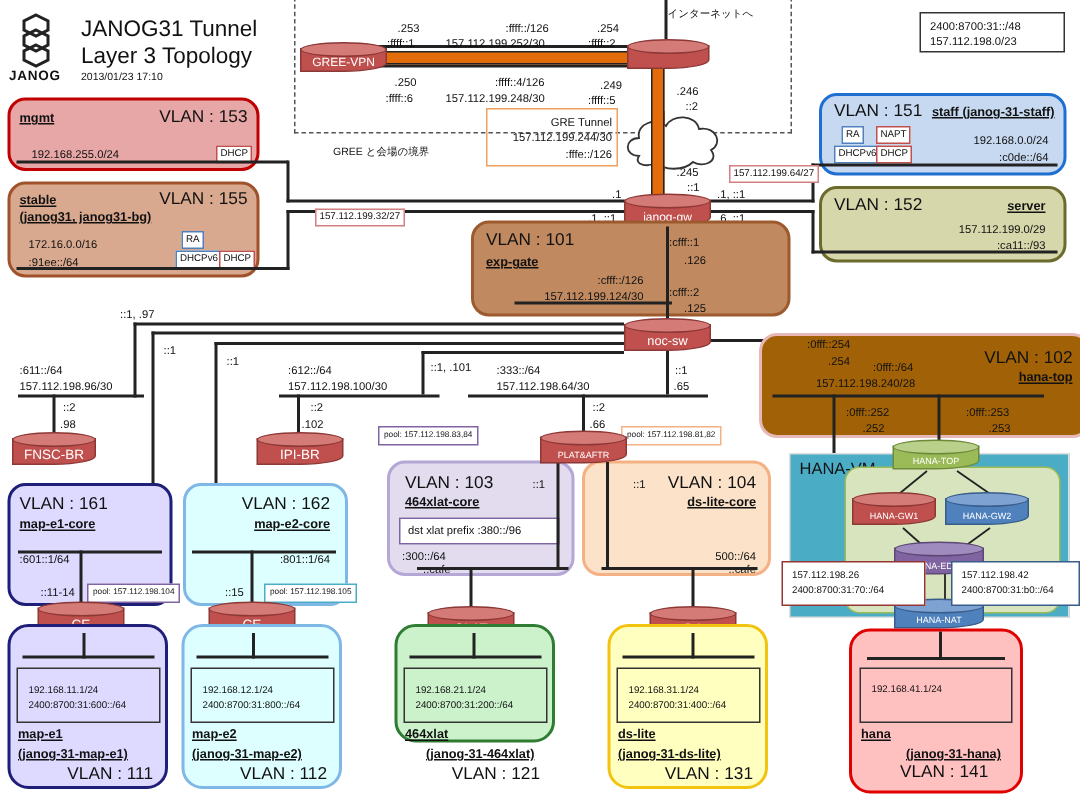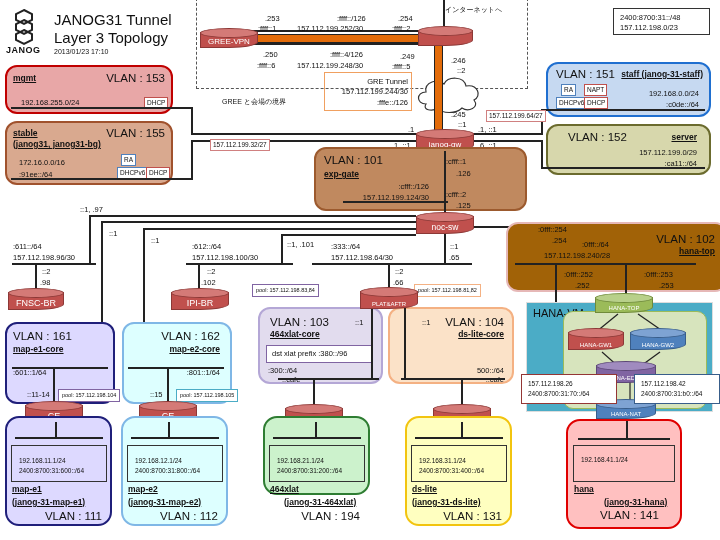--- a/index.html
+++ b/index.html
@@ -136,24 +136,24 @@
   <div class="tag" style="left:36px;top:33px;border-color:#c0504d;">DHCP</div>
   <div class="t tr" style="right:10px;top:25px;">192.168.0.0/24</div>
   <div class="t tr" style="right:10px;top:36px;">:c0de::/64</div>
 </div>
 <div class="line" style="left:541px;top:109px;width:164px;height:2px;"></div>
 <div class="line" style="left:541px;top:109px;width:2px;height:26px;"></div>
 <div class="line" style="left:474px;top:133px;width:69px;height:2px;"></div>
 <div class="tag" style="left:486px;top:110px;border-color:#d08080;">157.112.199.64/27</div>
 
 <div class="box" style="left:546px;top:124px;width:165px;height:51px;background:#d7d7ac;border-color:#6b6b2e;">
-  <div class="vlan" style="left:8px;top:5px;margin-left:12px;">VLAN : 152</div>
+  <div class="vlan" style="left:8px;top:5px;">VLAN : 152</div>
   <div class="nm" style="right:12px;top:6px;">server</div>
   <div class="t tr" style="right:12px;top:22px;">157.112.199.0/29</div>
-  <div class="t tr" style="right:12px;top:33px;">:ca11::/64</div>
+  <div class="t tr" style="right:12px;top:33px;">:ca11::/93</div>
 </div>
 <div class="line" style="left:541px;top:167px;width:164px;height:2px;"></div>
 <div class="line" style="left:541px;top:140px;width:2px;height:29px;"></div>
 <div class="line" style="left:474px;top:140px;width:69px;height:2px;"></div>
 
 <div class="box" style="left:314px;top:147px;width:213px;height:64px;background:#c0895f;border-color:#9c5a2e;">
   <div class="vlan" style="left:8px;top:5px;">VLAN : 101</div>
   <div class="nm" style="left:8px;top:20px;">exp-gate</div>
   <div class="t tr" style="right:96px;top:33px;">:cfff::/126</div>
   <div class="t tr" style="right:96px;top:44px;">157.112.199.124/30</div>
@@ -382,21 +382,21 @@
 
 <div class="box" style="left:263px;top:416px;width:107px;height:79px;background:#ccf2cc;border-color:#2e7d32;border-radius:14px;">
   <div class="line" style="left:8px;top:19px;width:88px;height:2px;"></div>
   <div class="line" style="left:50px;top:4px;width:2px;height:17px;"></div>
   <div class="client" style="left:4px;top:27px;width:96px;height:37px;">
     <div class="t" style="left:7px;top:10px;">192.168.21.1/24</div>
     <div class="t" style="left:7px;top:20px;">2400:8700:31:200::/64</div>
   </div>
   <div class="nm" style="left:5px;top:66px;">464xlat</div>
   <div class="nm" style="left:19px;top:79px;">(janog-31-464xlat)</div>
-  <div class="vlan tr" style="right:8px;top:92px;">VLAN : 194</div>
+  <div class="vlan tr" style="right:8px;top:92px;">VLAN : 121</div>
 </div>
 
 <div class="box" style="left:405px;top:416px;width:107px;height:110px;background:#ffffc0;border-color:#f2c40f;border-radius:14px;">
   <div class="line" style="left:8px;top:19px;width:88px;height:2px;"></div>
   <div class="line" style="left:54px;top:4px;width:2px;height:17px;"></div>
   <div class="client" style="left:4px;top:27px;width:96px;height:37px;">
     <div class="t" style="left:7px;top:10px;">192.168.31.1/24</div>
     <div class="t" style="left:7px;top:20px;">2400:8700:31:400::/64</div>
   </div>
   <div class="nm" style="left:5px;top:66px;">ds-lite</div>

